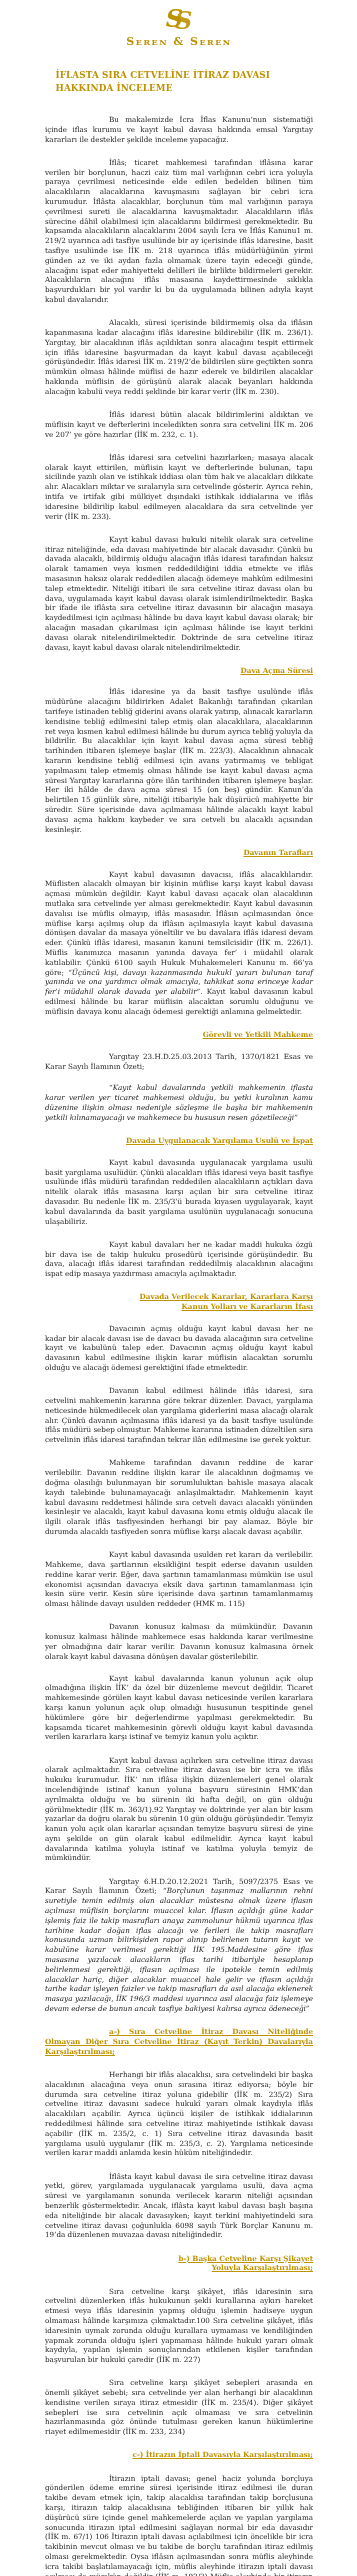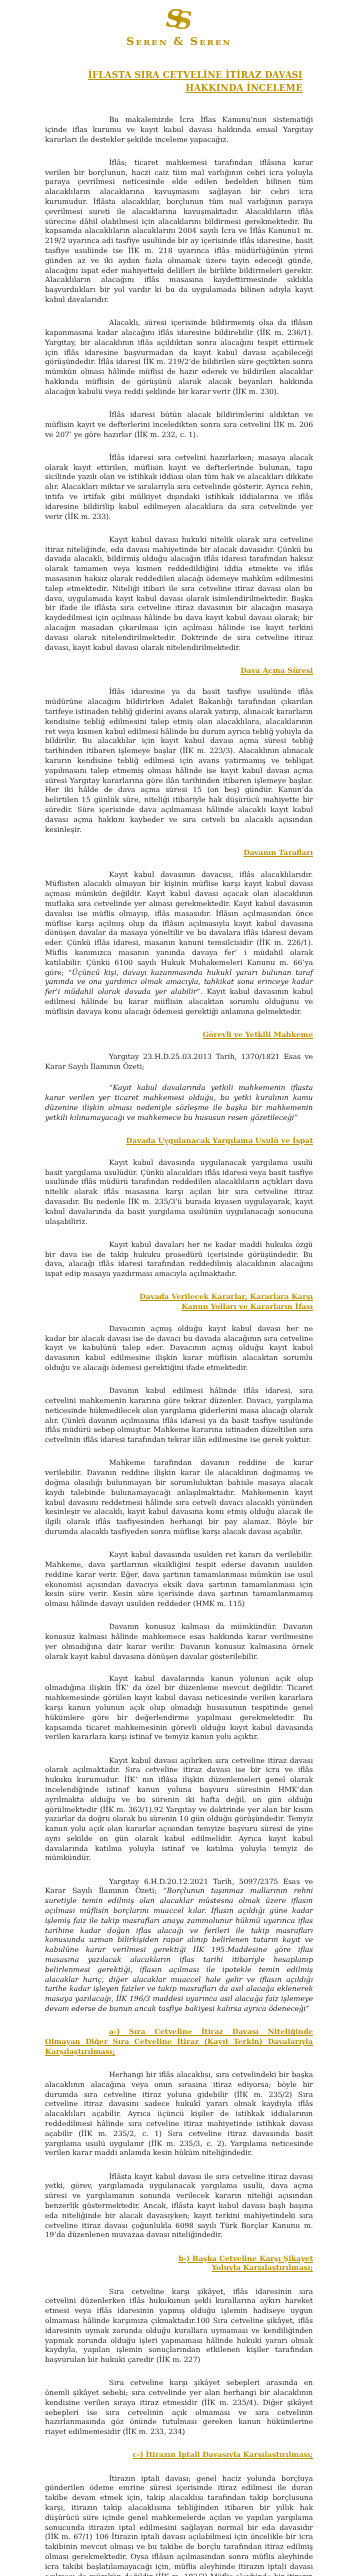--- a/index.html
+++ b/index.html
@@ -10,22 +10,22 @@
   .header{padding-top:5px;text-align:center;}
   .monogram{height:28px;color:var(--accent,#be9200);font-style:italic;line-height:28px;}
   .monogram .s1,.monogram .s2{display:inline-block;font-size:24px;font-weight:bold;}
   .monogram .s1{transform:translateX(4.1px);}
   .monogram .s2{transform:translateX(-4.1px) translateY(1.5px);opacity:.9;}
   .logo-name{
     margin-top:2.1px;color:var(--accent,#be9200);font-weight:bold;
     font-variant:small-caps;font-size:11px;letter-spacing:1.5px;
   }
   .title{
-    margin:20.6px auto 0;width:247px;text-align:right;color:var(--accent,#be9200);
-    font-weight:bold;font-size:8.8px;line-height:13.4px;text-decoration:underline;
+    margin:20.6px auto 0;width:247px;text-align:left;color:var(--accent,#be9200);
+    font-weight:bold;font-size:8.8px;line-height:13.4px;
     letter-spacing:0.1px;
   }
   .content{
     width:268px;margin:19.6px auto 0;font-size:7.2px;line-height:9.8px;
     text-align:justify;
   }
   .blk{margin:13.4px 0 0 0;}
   .blk.tight{margin-top:12px;}
   .para{text-indent:64px;}
   .para em{font-style:italic;}

